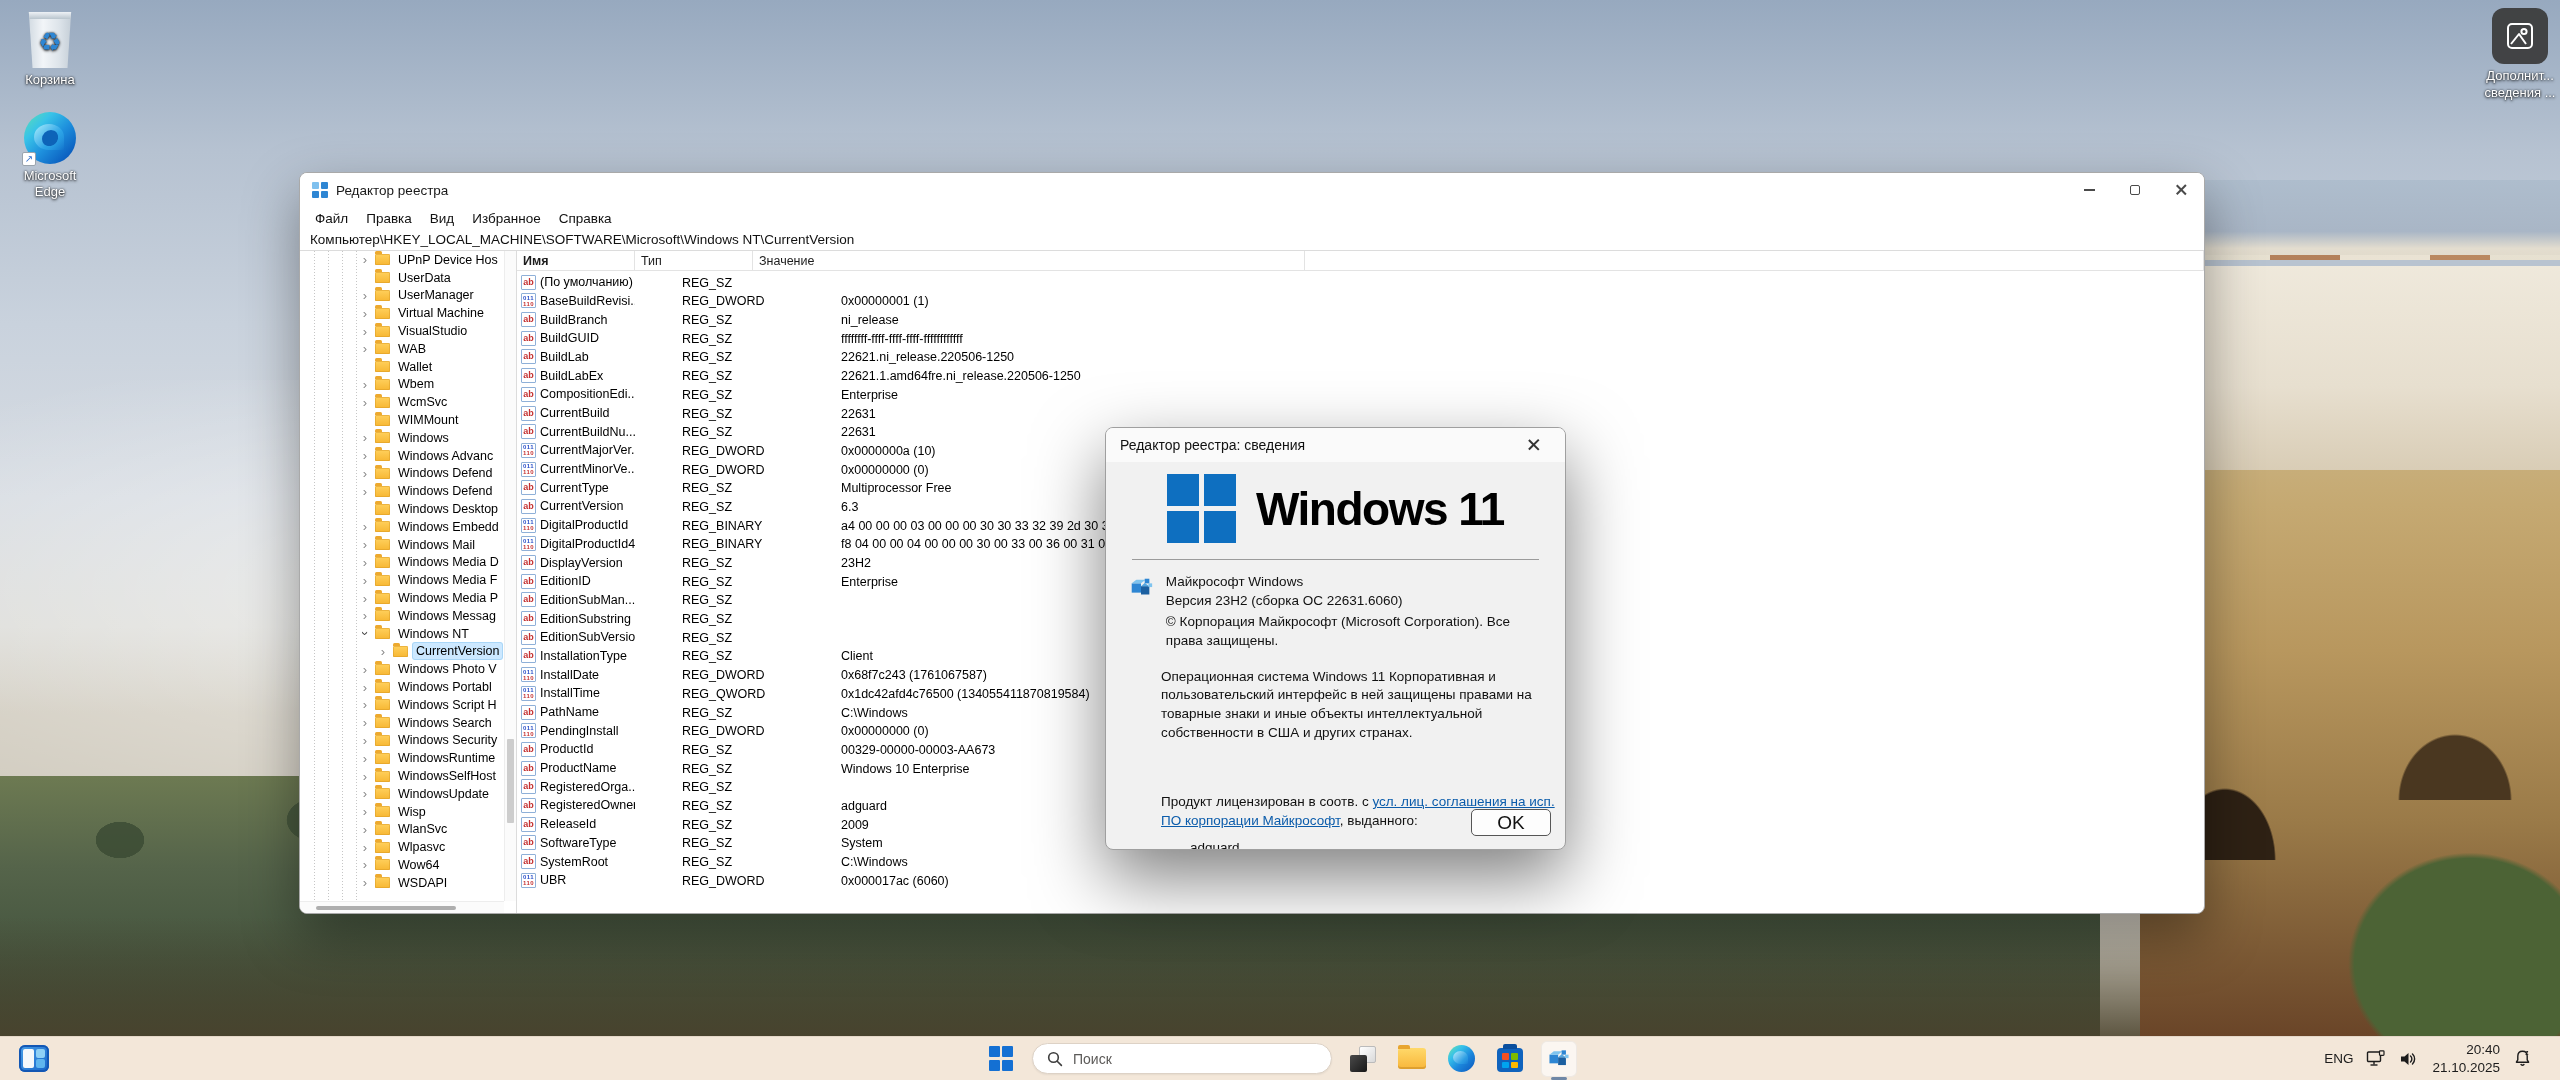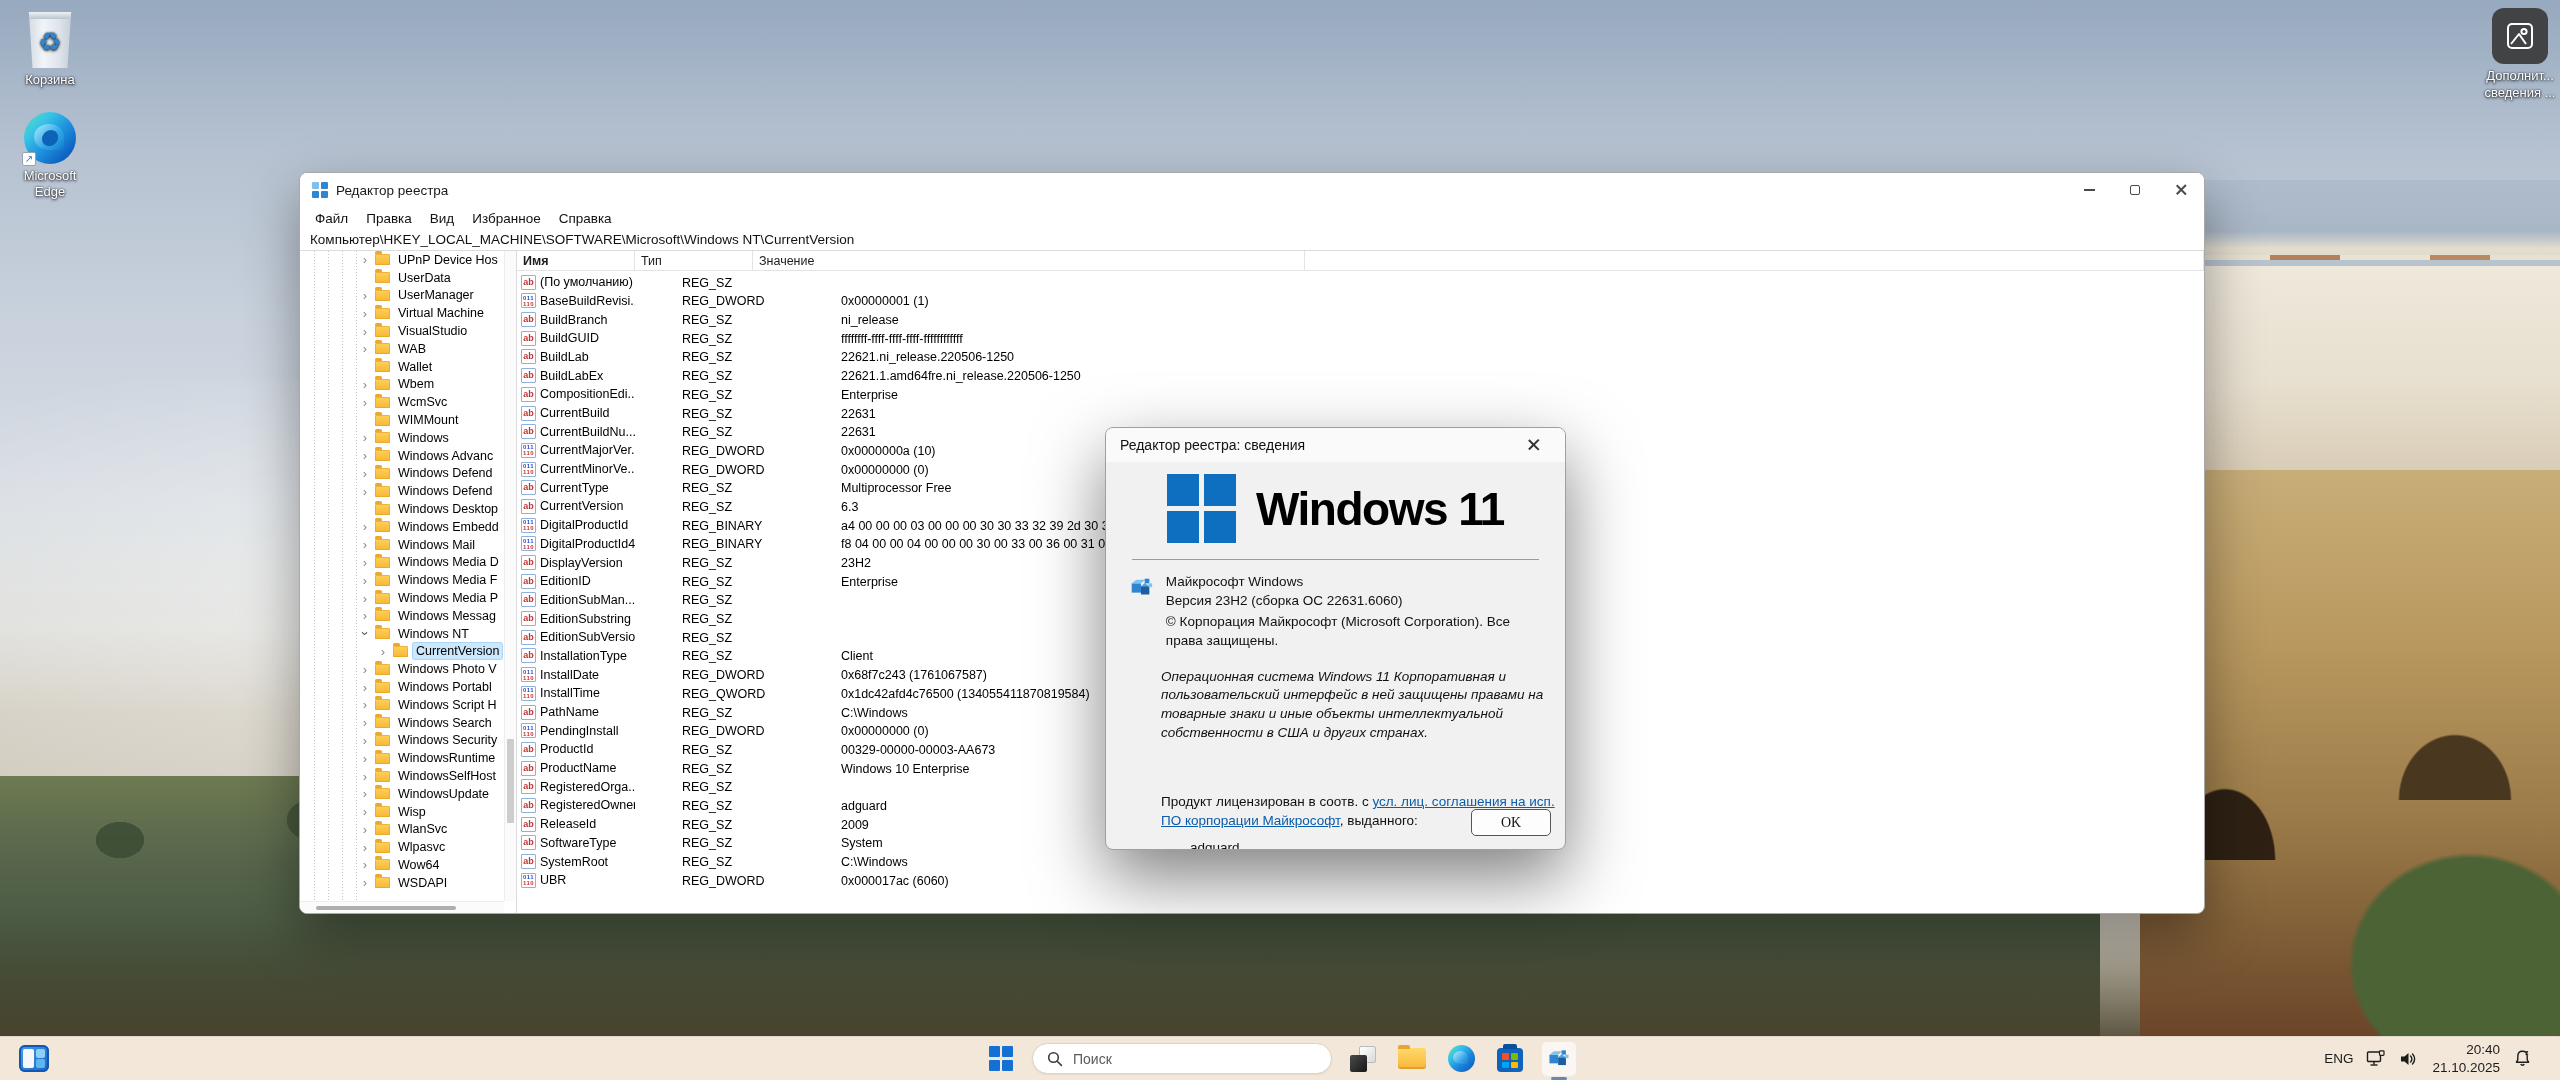--- a/index.html
+++ b/index.html
@@ -125,26 +125,26 @@
   .dlg-x { margin-left:auto; width:34px; height:100%; display:flex; align-items:center; justify-content:center; position:relative; }
   .dlg-x i, .dlg-x i::after { display:block; width:14px; height:1.5px; background:#333; transform:rotate(45deg); }
   .dlg-x i::after { content:""; transform:rotate(90deg); }
   .logo-row { margin-top:12px; display:flex; align-items:center; justify-content:center; gap:20px; }
   .logo-squares { display:grid; grid-template-columns:32px 32px; grid-template-rows:32px 32px; gap:5px; }
   .logo-squares span { background:#0e6fc0; }
   .logo-text { font-size:46px; font-weight:600; color:#000000; letter-spacing:-1.5px;text-align:center; }
   .dlg-hr { margin:16px 26px 0; border-top:1px solid #9b9b9b; }
   .dlg-info { margin:13px 28px 0 22px; display:flex; gap:10px; }
   .dlg-lines { line-height:1.4; width:400px; }
-  .dlg-para { margin:17px 28px 0 55px; width:402px; line-height:1.4;font-style:italic; }
+  .dlg-para { margin:17px 28px 0 55px; width:402px; line-height:1.4; }
   .dlg-lic { margin:50px 28px 0 55px; width:402px; line-height:1.4; }
   .lic-link { color:#0b5cab; text-decoration:underline; cursor:pointer; }
   .dlg-licensee { margin:9px 0 0 84px; }
   .ok-btn { position:absolute; right:14px; bottom:13px; width:80px; height:27px; background:#fdfdfd;
-    border:1px solid #565656; border-radius:5px; font-size:14px; font-family:Liberation Serif, serif;
+    border:1px solid #565656; border-radius:5px; font-size:19px; font-family:Liberation Sans, sans-serif;
     display:flex; align-items:center; justify-content:center; }
 
   
   .taskbar { position:absolute; left:0; right:0; bottom:0; height:44px; background:#f3e7d9;
     border-top:1px solid rgba(120,100,80,.12); }
   .tb-left { position:absolute; left:16px; top:0; height:100%; display:flex; align-items:center; }
   .widgets-ico { width:30px; height:27px; border-radius:6px; background:linear-gradient(135deg,#49a0e8,#1663c7);
     position:relative; box-shadow:inset 0 0 0 2px #1357b4; }
   .widgets-ico::before { content:""; position:absolute; left:4px; top:4px; width:11px; height:19px; background:#f5f8fb; border-radius:2px; }
   .widgets-ico::after { content:""; position:absolute; right:4px; top:4px; width:9px; height:9px; background:#8fd0f5; border-radius:2px;

